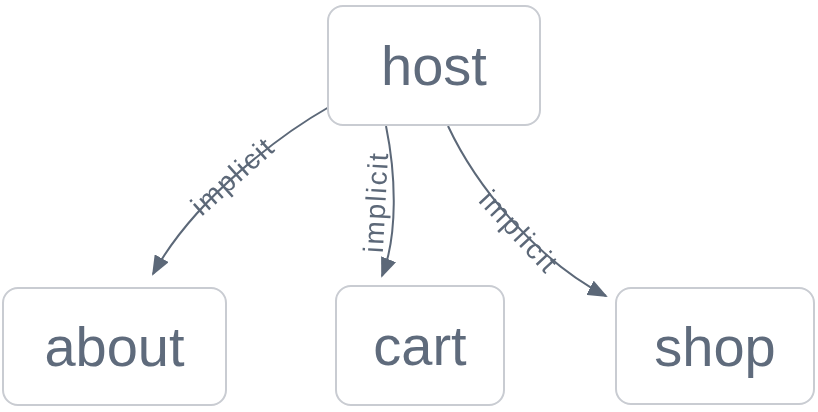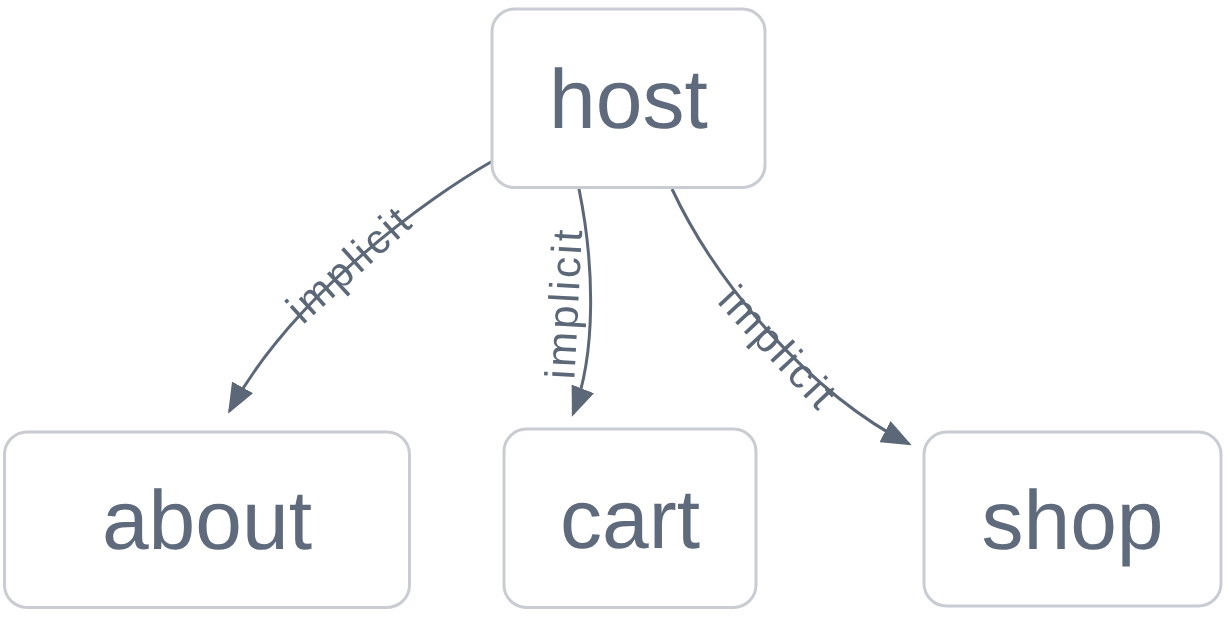--- a/index.html
+++ b/index.html
@@ -40,22 +40,22 @@
     box-sizing: border-box;
     background: #ffffff;
     border: 2px solid #c9ccd2;
     border-radius: 16px;
     display: flex;
     align-items: center;
     justify-content: center;
     font-size: 56px;
     color: #5f6b7c;
   }
-  .node-host  { left: 327px; top: 5px;   width: 184px; height: 121px; }
-  .node-about { left: 2px;   top: 287px; width: 272px; height: 119px; }
+  .node-host  { left: 327px; top: 5px;   width: 214px; height: 121px; }
+  .node-about { left: 2px;   top: 287px; width: 225px; height: 119px; }
   .node-cart  { left: 335px; top: 285px; width: 170px; height: 121px; }
   .node-shop  { left: 615px; top: 287px; width: 200px; height: 118px; }
 </style>
 </head>
 <body>
 
 <div class="canvas">
 
   <svg class="edge-layer" width="818" height="412" viewBox="0 0 818 412" xmlns="http://www.w3.org/2000/svg">
     <defs>

